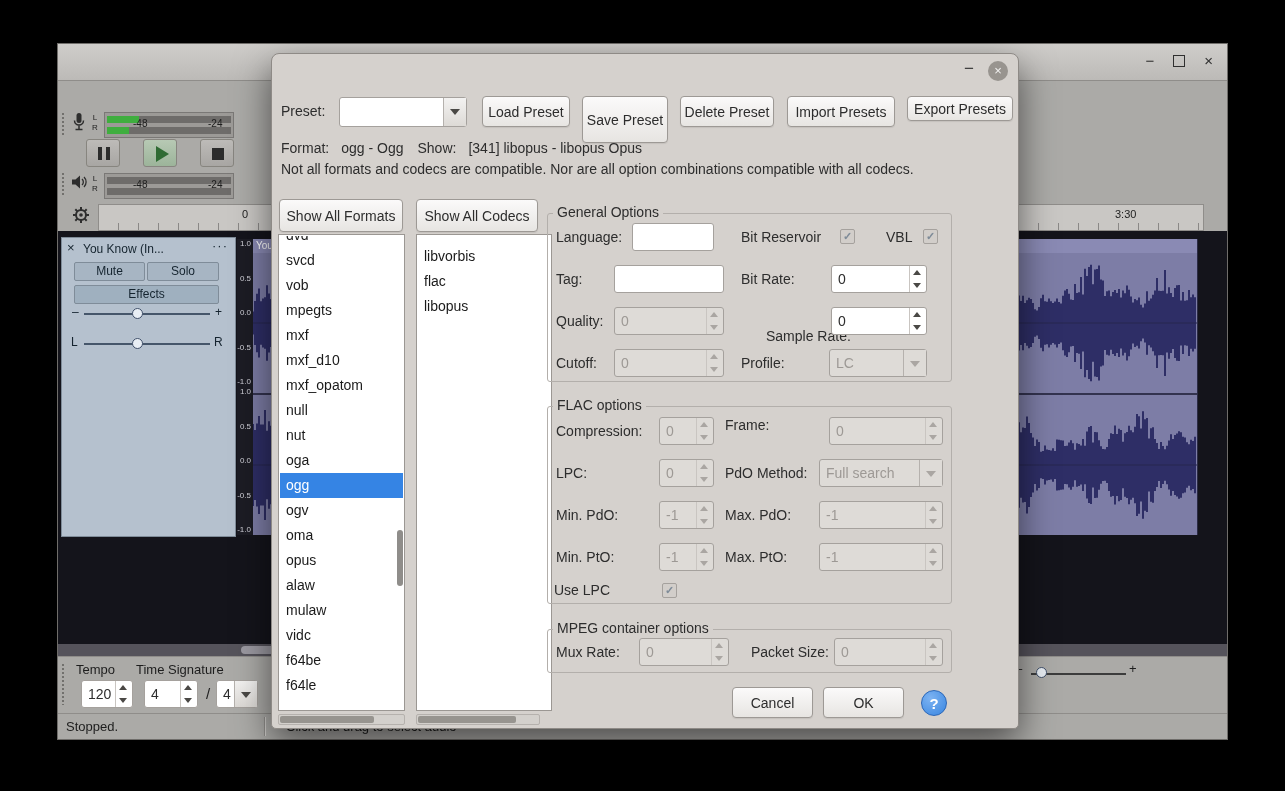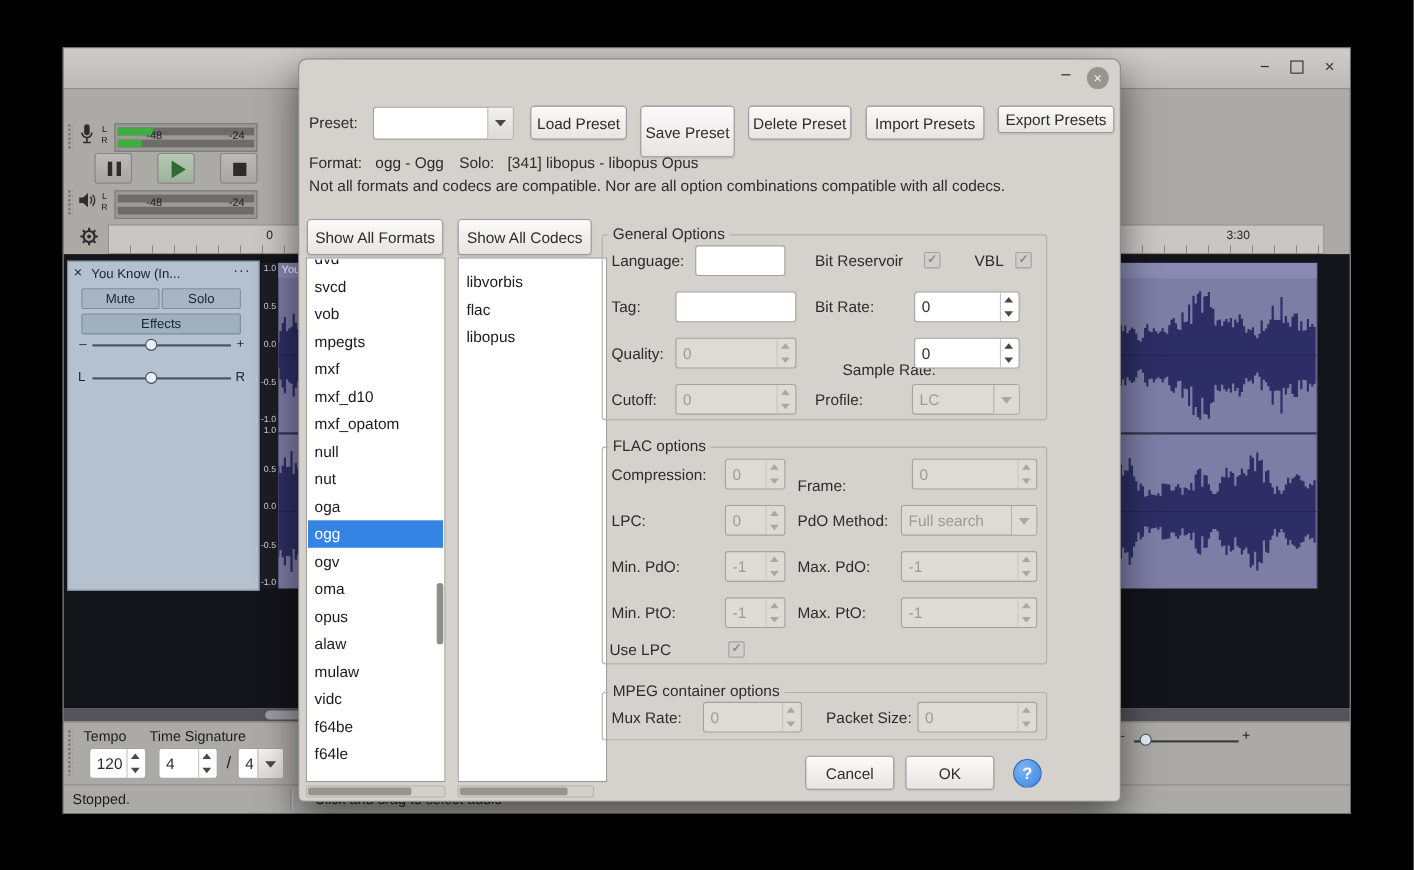--- a/index.html
+++ b/index.html
@@ -293,21 +293,21 @@
   </div>
   <div class="btn" style="left:210px;top:42px;width:88px;height:31px;">Load Preset</div>
   <div class="btn" style="left:310px;top:42px;width:86px;height:47px;">Save Preset</div>
   <div class="btn" style="left:408px;top:42px;width:94px;height:31px;">Delete Preset</div>
   <div class="btn" style="left:515px;top:42px;width:108px;height:31px;">Import Presets</div>
   <div class="btn" style="left:635px;top:42px;width:106px;height:25px;">Export Presets</div>
 
   <div class="abs" style="left:9px;top:86px;display:flex;gap:12px;">
     <span>Format:</span>
     <span>ogg - Ogg</span>
-    <span style="margin-left:2px;">Solo:</span>
+    <span style="margin-left:2px;">Show:</span>
     <span>[341] libopus - libopus Opus</span>
   </div>
   <span class="lbl" style="left:9px;top:101px;">Not all formats and codecs are compatible. Nor are all option combinations compatible with all codecs.</span>
 
   <div class="btn" style="left:7px;top:145px;width:124px;height:33px;">Show All Formats</div>
   <div class="btn" style="left:144px;top:145px;width:122px;height:33px;">Show All Codecs</div>
 
   <div class="listbox" style="left:6px;top:180px;width:127px;height:477px;">
     <div class="listclip">
       <div style="margin-top:-13px;">
@@ -412,21 +412,21 @@
     <span class="gt">FLAC options</span>
 
     <span class="lbl" style="left:8px;top:10px;">Compression:</span>
     <div class="spin dis" style="left:111px;top:10px;width:55px;">
       <span class="sv">0</span>
       <span class="sb">
           <i class="u"></i>
           <i class="d"></i>
         </span>
     </div>
-    <span class="lbl" style="left:177px;top:20px;text-align:center;">Frame:</span>
+    <span class="lbl" style="left:177px;top:4px;text-align:center;">Frame:</span>
     <div class="spin dis" style="left:281px;top:10px;width:114px;">
       <span class="sv">0</span>
       <span class="sb">
           <i class="u"></i>
           <i class="d"></i>
         </span>
     </div>
 
     <span class="lbl" style="left:8px;top:52px;">LPC:</span>
     <div class="spin dis" style="left:111px;top:52px;width:55px;">

